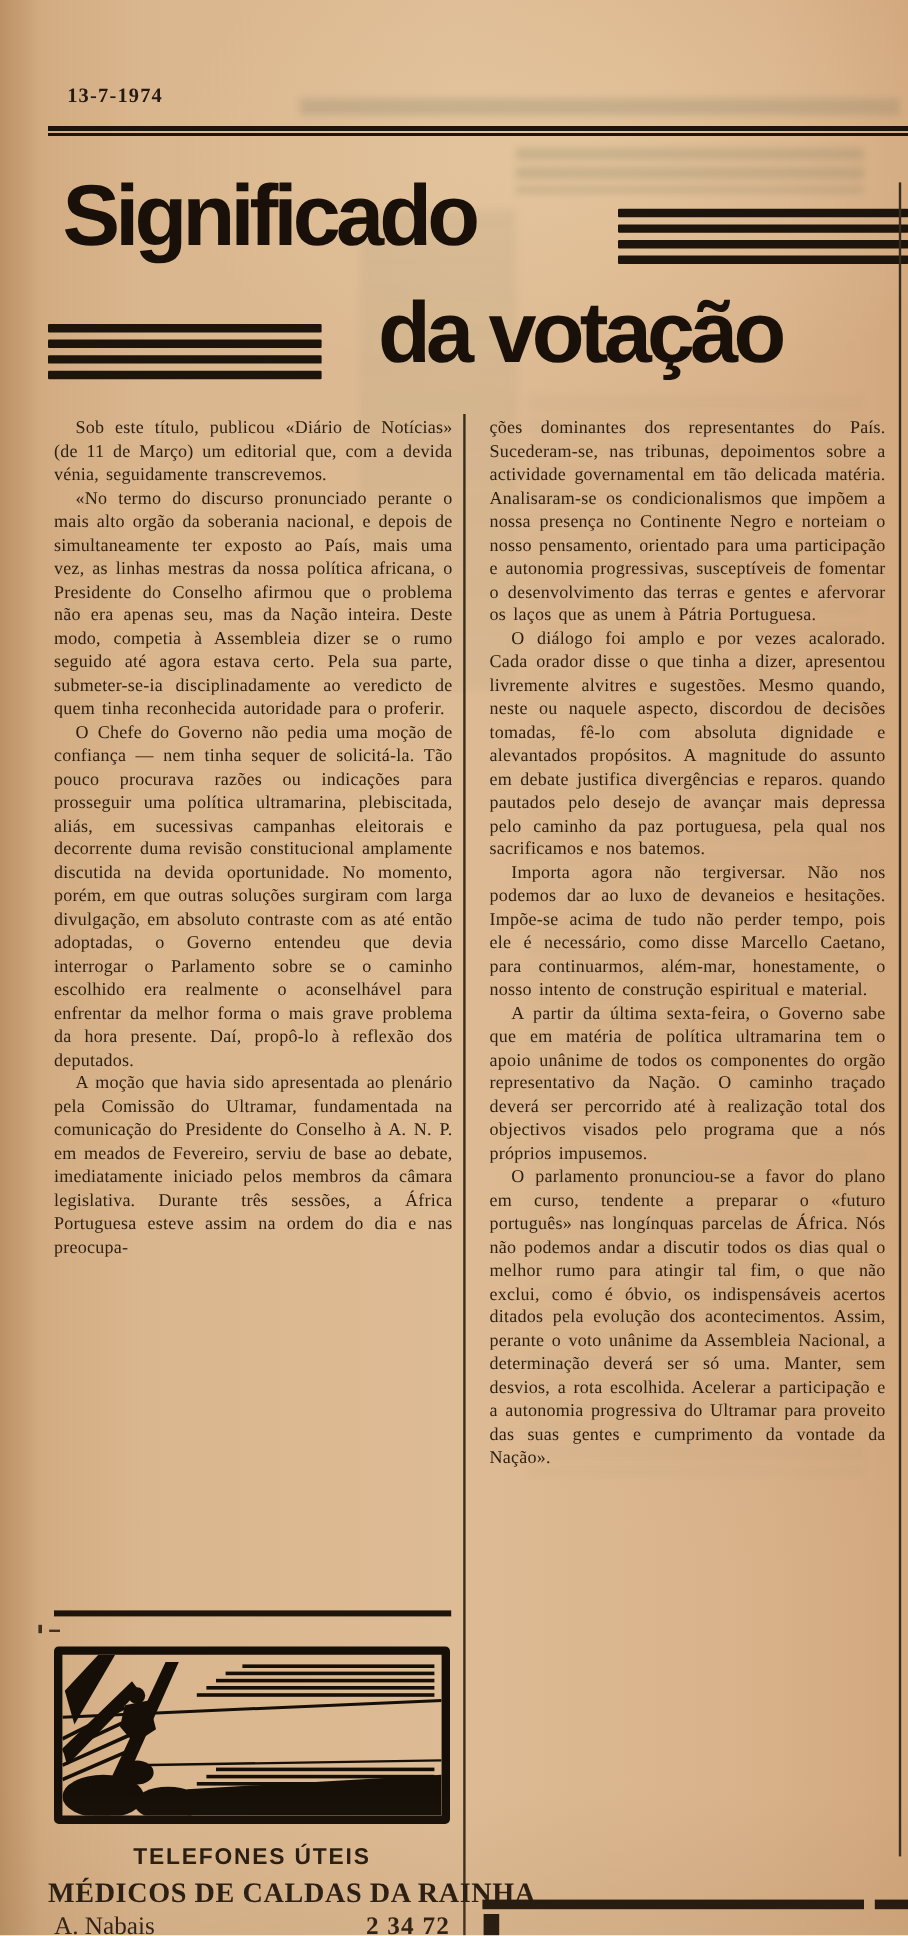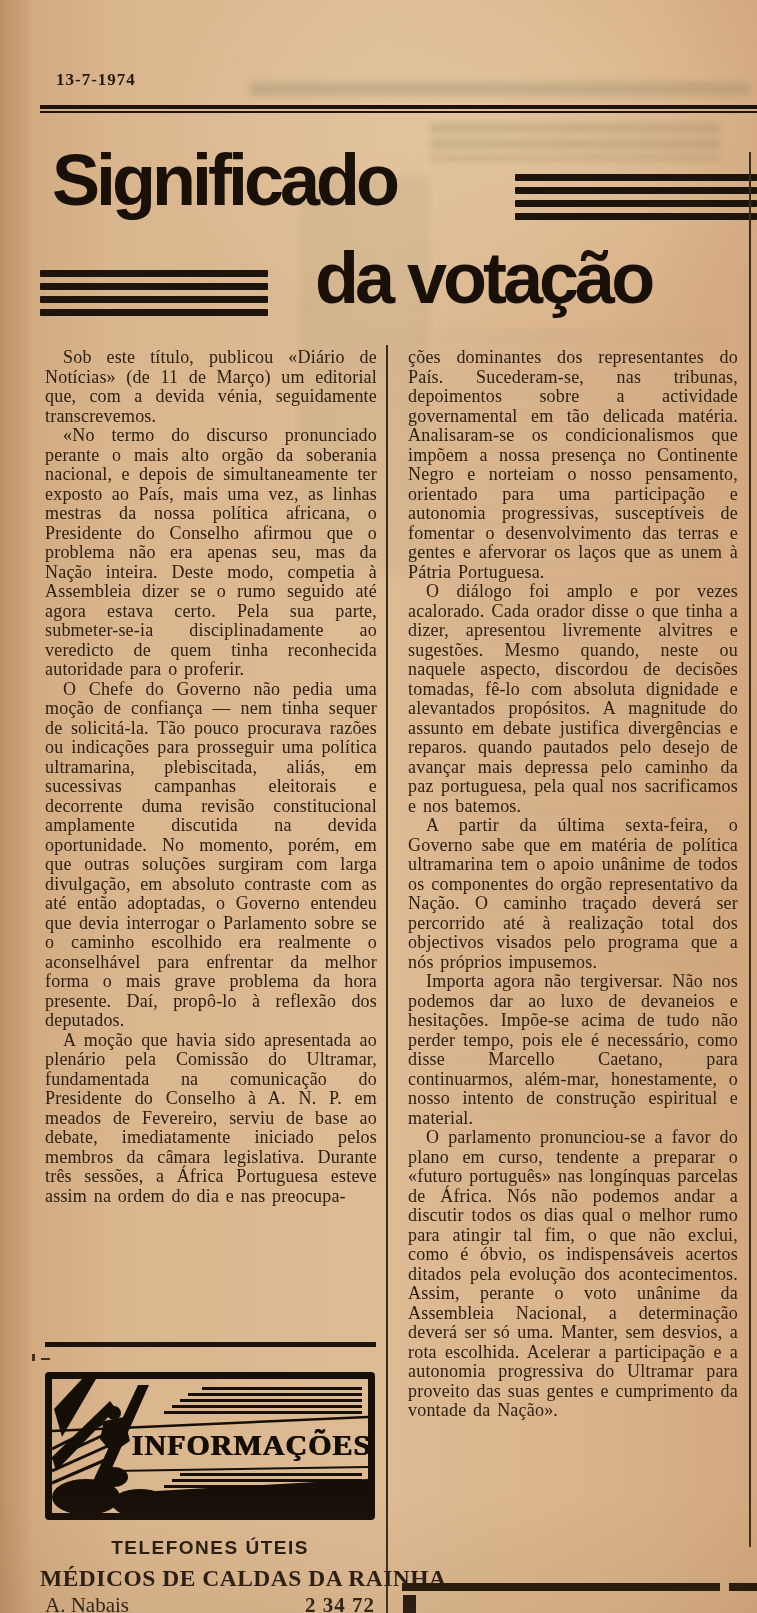--- a/index.html
+++ b/index.html
@@ -46,21 +46,21 @@
   .hl1{position:absolute;left:52px;top:14px;}
   .hl2{position:absolute;left:284px;top:112px;margin-left:31px;}
   .stripes{position:absolute;display:flex;flex-direction:column;justify-content:space-between;}
   .stripes span{display:block;height:7px;background:#1d140c;border-radius:1px;}
   .stripes-r{left:515px;top:44px;width:242px;height:46px;}
   .stripes-l{left:40px;top:140px;width:228px;height:46px;}
 
   .colwrap{position:absolute;left:0;top:0;width:757px;height:1613px;}
   .col{
     position:absolute;
-    font-size:18px;line-height:19.5px;
+    font-size:15px;line-height:19.5px;
     letter-spacing:0.2px;word-spacing:2px;
     text-align:justify;color:#2c2013;
   }
   .col p{margin:0;text-indent:18px;}
   .col p.noindent{text-indent:0;}
   .col1{left:45px;top:348px;width:332px;height:994px;overflow:hidden;}
   .col2{left:408px;top:348px;width:330px;height:1230px;overflow:hidden;}
   .divider{position:absolute;left:386px;top:345px;width:2px;height:1268px;background:#3a2c1c;}
   .rightrule{position:absolute;left:749px;top:152px;width:2px;height:1395px;background:#3a2c1c;}
 
@@ -142,22 +142,22 @@
     <div class="col col1">
       <p>Sob este título, publicou «Diário de Notícias» (de 11 de Março) um editorial que, com a devida vénia, seguidamente transcrevemos.</p>
       <p>«No termo do discurso pronunciado perante o mais alto orgão da soberania nacional, e depois de simultaneamente ter exposto ao País, mais uma vez, as linhas mestras da nossa política africana, o Presidente do Conselho afirmou que o problema não era apenas seu, mas da Nação inteira. Deste modo, competia à Assembleia dizer se o rumo seguido até agora estava certo. Pela sua parte, submeter-se-ia disciplinadamente ao veredicto de quem tinha reconhecida autoridade para o proferir.</p>
       <p>O Chefe do Governo não pedia uma moção de confiança — nem tinha sequer de solicitá-la. Tão pouco procurava razões ou indicações para prosseguir uma política ultramarina, plebiscitada, aliás, em sucessivas campanhas eleitorais e decorrente duma revisão constitucional amplamente discutida na devida oportunidade. No momento, porém, em que outras soluções surgiram com larga divulgação, em absoluto contraste com as até então adoptadas, o Governo entendeu que devia interrogar o Parlamento sobre se o caminho escolhido era realmente o aconselhável para enfrentar da melhor forma o mais grave problema da hora presente. Daí, propô-lo à reflexão dos deputados.</p>
       <p>A moção que havia sido apresentada ao plenário pela Comissão do Ultramar, fundamentada na comunicação do Presidente do Conselho à A. N. P. em meados de Fevereiro, serviu de base ao debate, imediatamente iniciado pelos membros da câmara legislativa. Durante três sessões, a África Portuguesa esteve assim na ordem do dia e nas preocupa-</p>
     </div>
     <div class="divider"></div>
     <div class="col col2">
       <p class="noindent">ções dominantes dos representantes do País. Sucederam-se, nas tribunas, depoimentos sobre a actividade governamental em tão delicada matéria. Analisaram-se os condicionalismos que impõem a nossa presença no Continente Negro e norteiam o nosso pensamento, orientado para uma participação e autonomia progressivas, susceptíveis de fomentar o desenvolvimento das terras e gentes e afervorar os laços que as unem à Pátria Portuguesa.</p>
       <p>O diálogo foi amplo e por vezes acalorado. Cada orador disse o que tinha a dizer, apresentou livremente alvitres e sugestões. Mesmo quando, neste ou naquele aspecto, discordou de decisões tomadas, fê-lo com absoluta dignidade e alevantados propósitos. A magnitude do assunto em debate justifica divergências e reparos. quando pautados pelo desejo de avançar mais depressa pelo caminho da paz portuguesa, pela qual nos sacrificamos e nos batemos.</p>
+      <p>Importa agora não tergiversar. Não nos podemos dar ao luxo de devaneios e hesitações. Impõe-se acima de tudo não perder tempo, pois ele é necessário, como disse Marcello Caetano, para continuarmos, além-mar, honestamente, o nosso intento de construção espiritual e material.</p>
       <p>A partir da última sexta-feira, o Governo sabe que em matéria de política ultramarina tem o apoio unânime de todos os componentes do orgão representativo da Nação. O caminho traçado deverá ser percorrido até à realização total dos objectivos visados pelo programa que a nós próprios impusemos.</p>
-      <p>Importa agora não tergiversar. Não nos podemos dar ao luxo de devaneios e hesitações. Impõe-se acima de tudo não perder tempo, pois ele é necessário, como disse Marcello Caetano, para continuarmos, além-mar, honestamente, o nosso intento de construção espiritual e material.</p>
       <p>O parlamento pronunciou-se a favor do plano em curso, tendente a preparar o «futuro português» nas longínquas parcelas de África. Nós não podemos andar a discutir todos os dias qual o melhor rumo para atingir tal fim, o que não exclui, como é óbvio, os indispensáveis acertos ditados pela evolução dos acontecimentos. Assim, perante o voto unânime da Assembleia Nacional, a determinação deverá ser só uma. Manter, sem desvios, a rota escolhida. Acelerar a participação e a autonomia progressiva do Ultramar para proveito das suas gentes e cumprimento da vontade da Nação».</p>
     </div>
     <div class="rightrule"></div>
   </div>
 
   <div class="col1-endrule"></div>
 
   <div class="tick-marks">
       <i class="t1"></i>
       <i class="t2"></i>
@@ -196,21 +196,20 @@
       </g>
 
       <g fill="#160f08">
         <rect x="128" y="94" width="182" height="3"></rect>
         <rect x="120" y="100" width="190" height="3"></rect>
         <rect x="112" y="106" width="198" height="3"></rect>
       </g>
 
       <polygon points="104,112 316,100 316,134 104,134" fill="#160f08"></polygon>
     </svg>
-    <div class="title">INFORMAÇÕES</div>
   </div>
 
   <div class="tel-title">TELEFONES ÚTEIS</div>
   <div class="med-title">MÉDICOS DE CALDAS DA RAINHA</div>
   <div class="entry-row">
     <span class="name">A. Nabais</span>
     <span class="phone">2 34 72</span>
   </div>
 
   <div class="botbar-1"></div>

